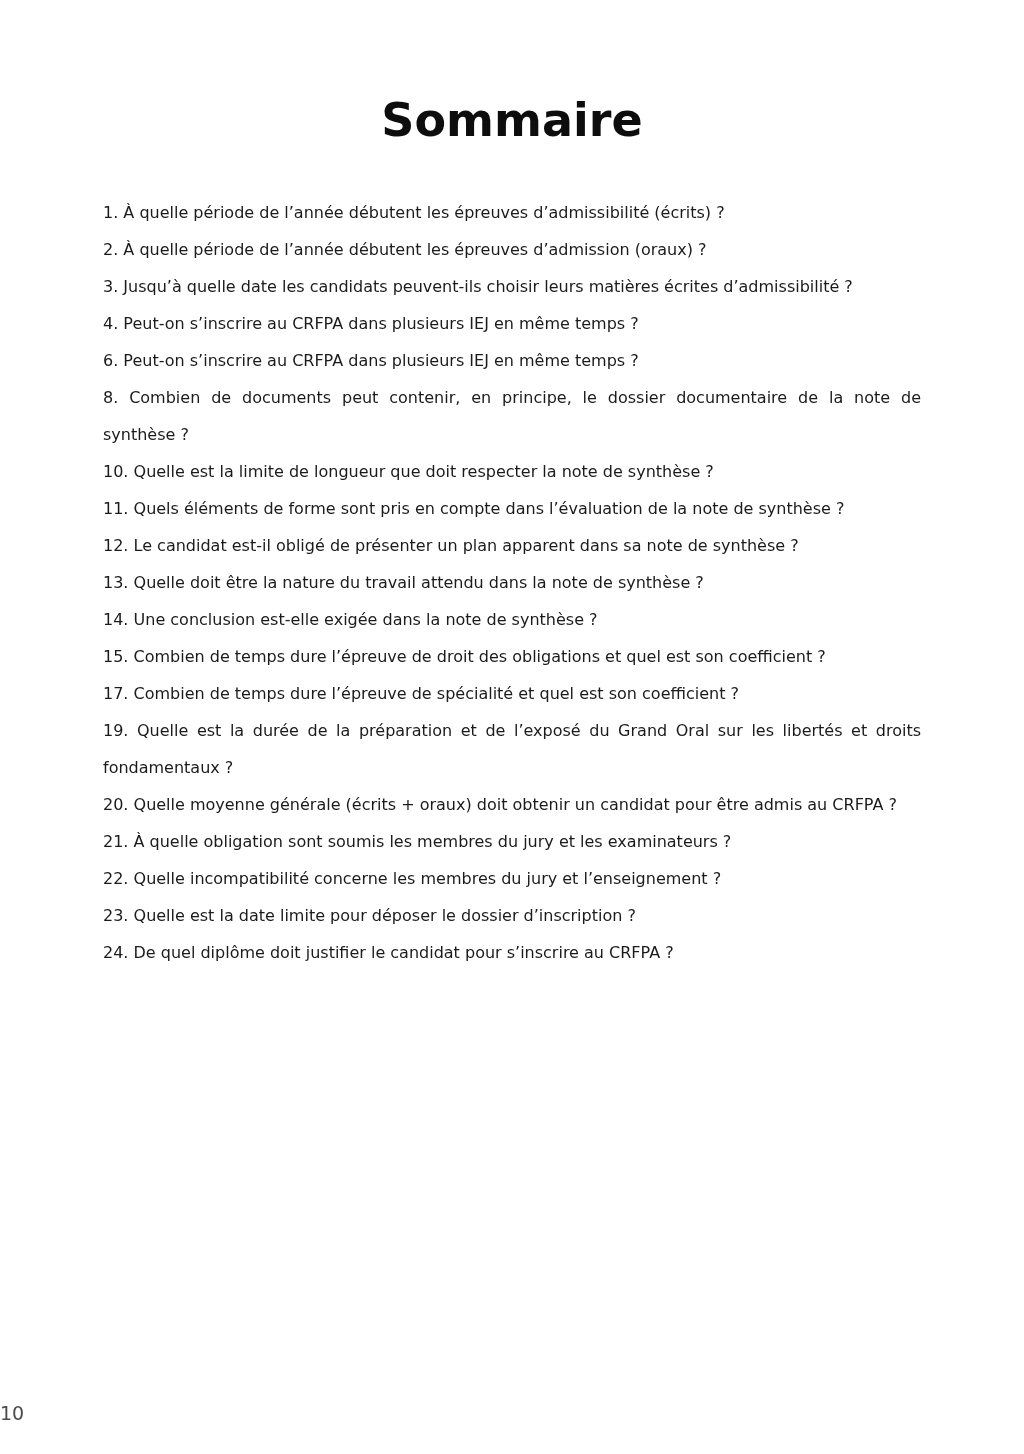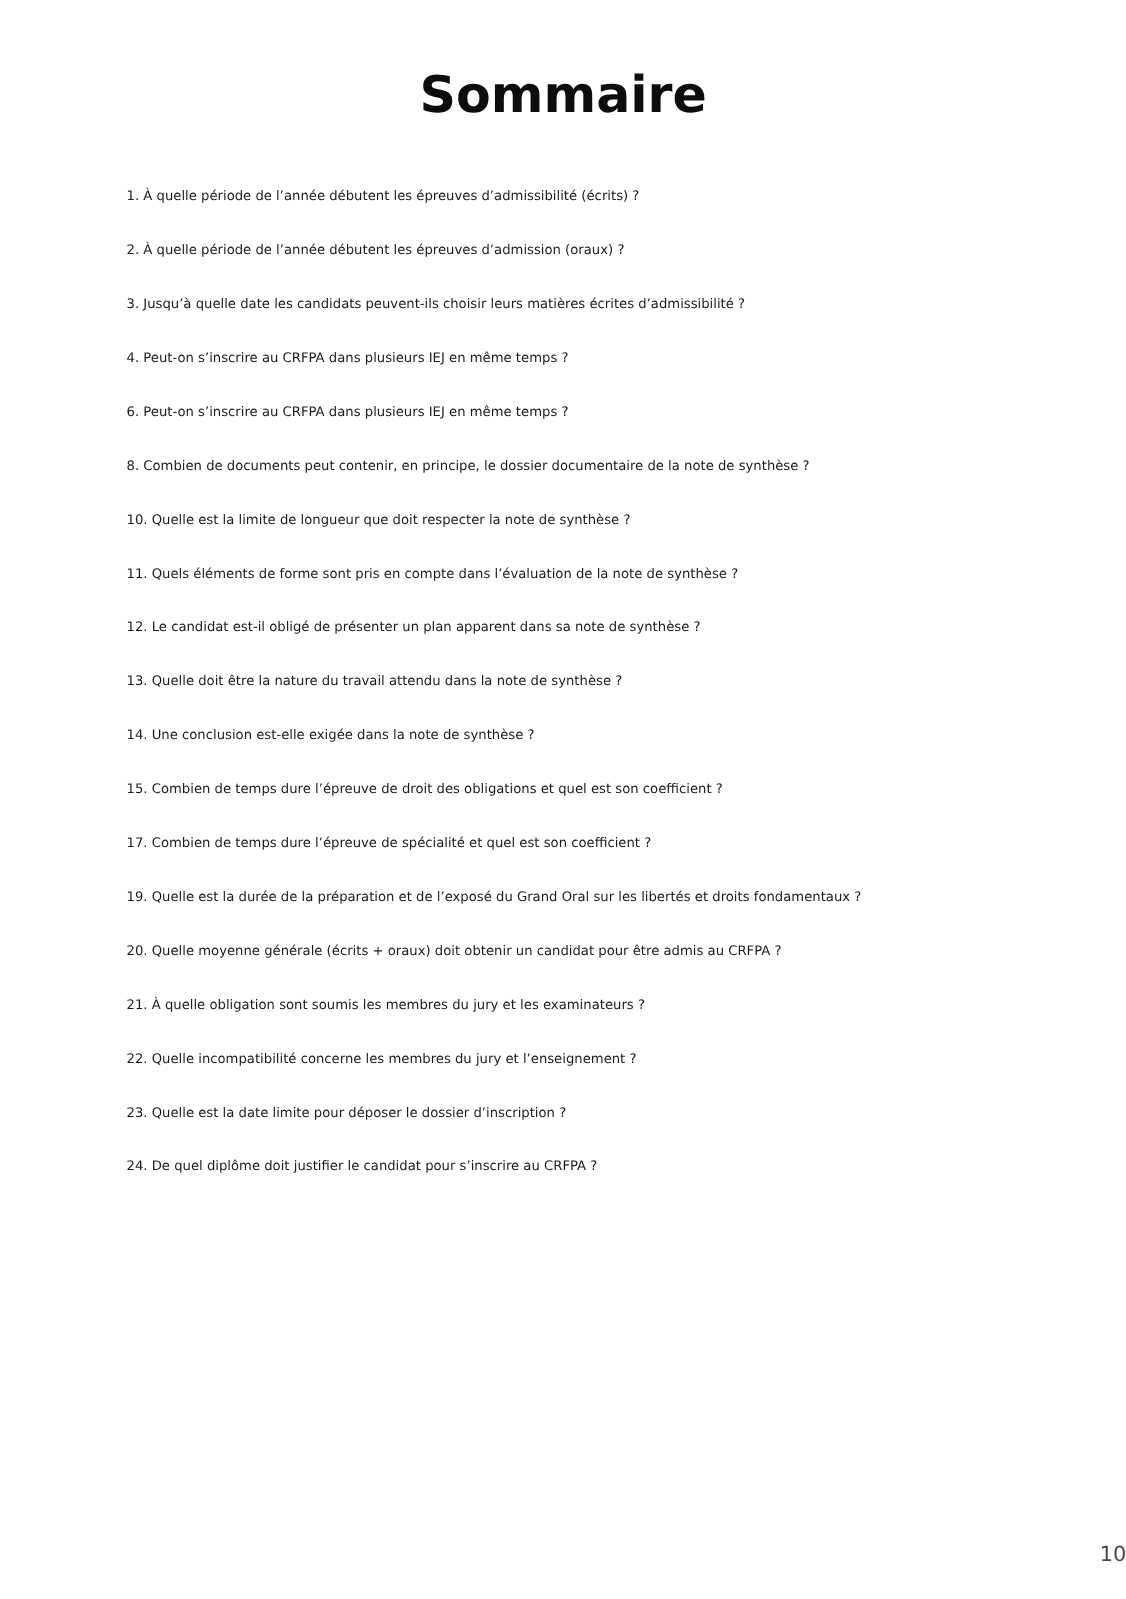--- a/index.html
+++ b/index.html
@@ -10,45 +10,45 @@
   .page {
     position: relative;
     width: 1024px;
     height: 1454px;
     background: #ffffff;
     font-family: "DejaVu Sans", "Liberation Sans", sans-serif;
     overflow: hidden;
   }
   .doc-title {
     margin: 0;
-    padding-top: 58px;
+    padding-top: 92px;
     text-align: center;
     font-size: 46px;
     line-height: 1.25;
     font-weight: 700;
     color: #0d0d0d;
     letter-spacing: 0px;
   }
   .toc-list {
     width: 818px;
     margin: 44px auto 0 auto;
   }
   .toc-item {
-    margin: 12px;
-    font-size: 12px;
+    margin: 0;
+    font-size: 16px;
     line-height: 37px;
     text-align: justify;
     color: #1b1b1b;
   }
   .page-number {
     position: absolute;
     left: 0;
     bottom: 30px;
     width: 100%;
-    text-align: right;
+    text-align: left;
     font-size: 19px;
     color: #4a4a4a;
   }
 </style>
 </head>
 <body>
 
 <div class="page">
   <h1 class="doc-title">Sommaire</h1>
 

